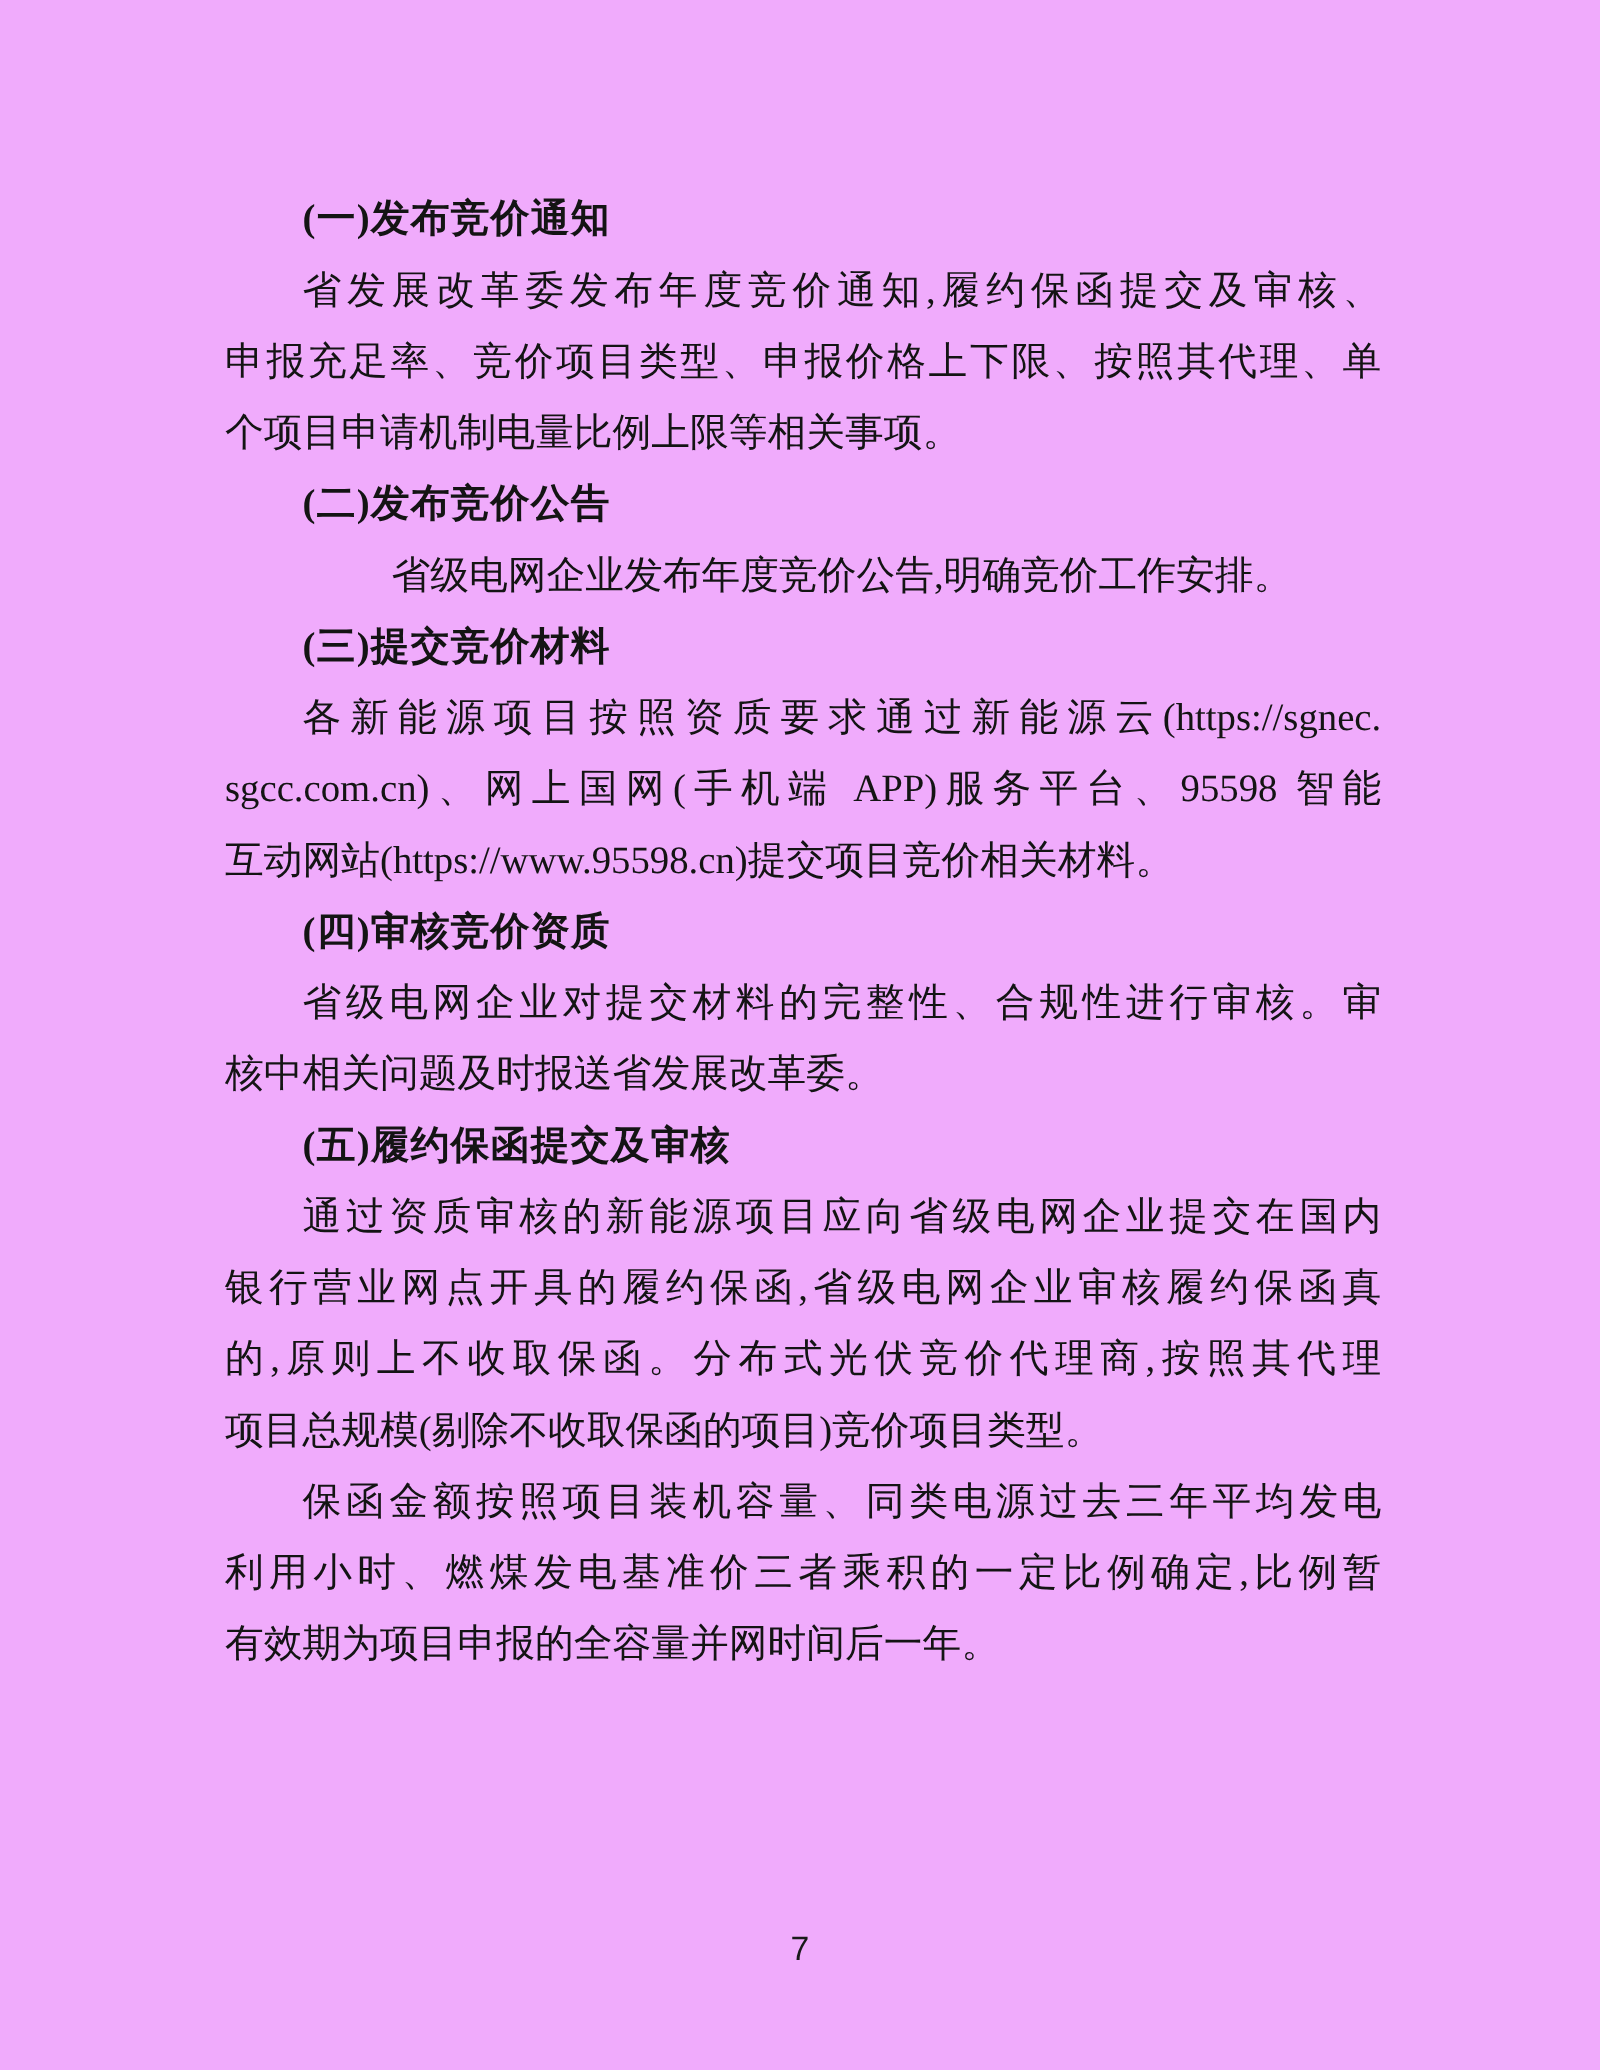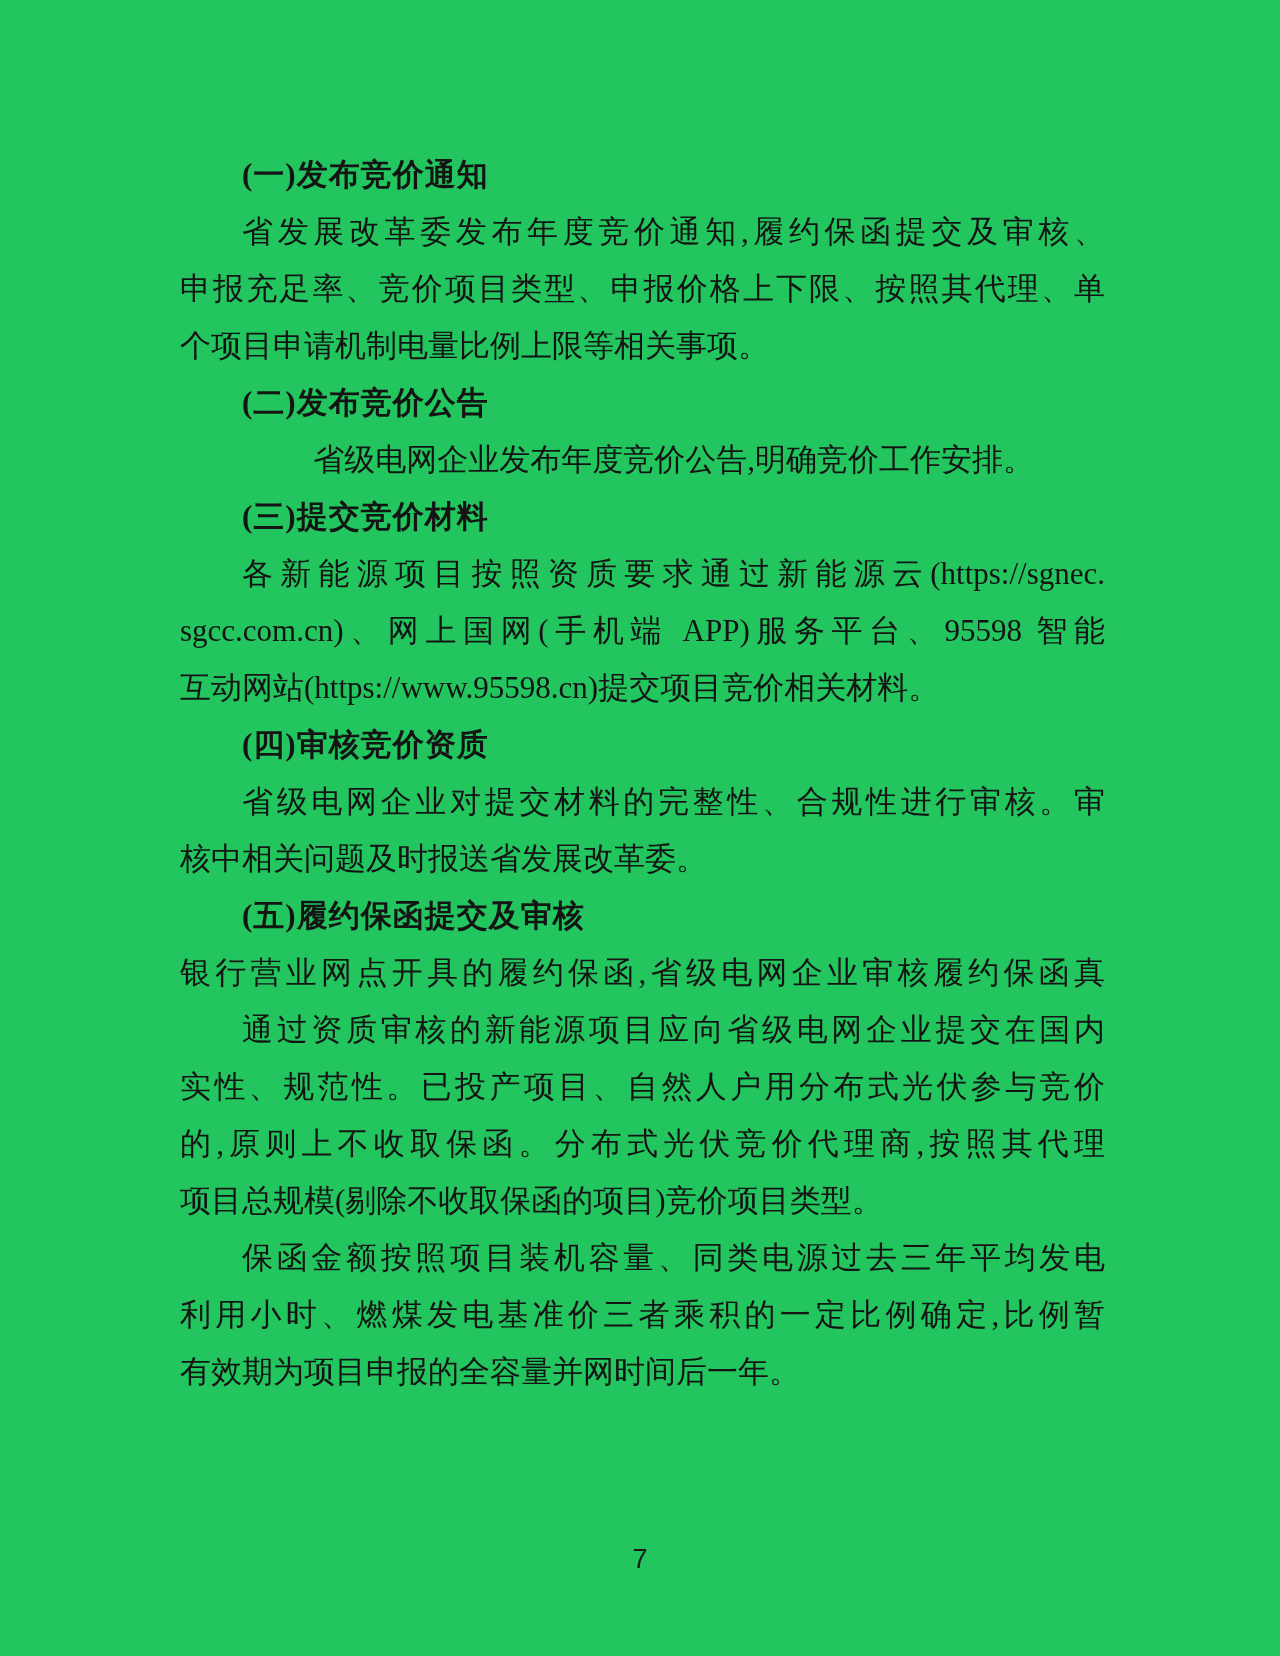--- a/index.html
+++ b/index.html
@@ -4,21 +4,21 @@
 <style>
   html, body {
     margin: 0;
     padding: 0;
     background: #ffffff;
   }
   .page {
     position: relative;
     width: 1280px;
     height: 1656px;
-    background: #22c55e;
+    background: #f0abfc;
     color: #1a1a1a;
     font-family: "Liberation Serif", "DejaVu Serif", serif;
     overflow: hidden;
   }
   .content {
     position: absolute;
     left: 180px;
     top: 146px;
     width: 925px;
   }
@@ -70,23 +70,22 @@
     <div class="heading">(三)提交竞价材料</div>
     <div class="line indent fill">各新能源项目按照资质要求通过新能源云(https://sgnec.</div>
     <div class="line fill">sgcc.com.cn)、网上国网(手机端 APP)服务平台、95598 智能</div>
     <div class="line">互动网站(https://www.95598.cn)提交项目竞价相关材料。</div>
 
     <div class="heading">(四)审核竞价资质</div>
     <div class="line indent fill">省级电网企业对提交材料的完整性、合规性进行审核。审</div>
     <div class="line">核中相关问题及时报送省发展改革委。</div>
 
     <div class="heading">(五)履约保函提交及审核</div>
+    <div class="line indent fill">通过资质审核的新能源项目应向省级电网企业提交在国内</div>
     <div class="line fill">银行营业网点开具的履约保函,省级电网企业审核履约保函真</div>
-    <div class="line indent fill">通过资质审核的新能源项目应向省级电网企业提交在国内</div>
-    <div class="line fill">实性、规范性。已投产项目、自然人户用分布式光伏参与竞价</div>
     <div class="line fill">的,原则上不收取保函。分布式光伏竞价代理商,按照其代理</div>
     <div class="line">项目总规模(剔除不收取保函的项目)竞价项目类型。</div>
 
     <div class="line indent fill">保函金额按照项目装机容量、同类电源过去三年平均发电</div>
     <div class="line fill">利用小时、燃煤发电基准价三者乘积的一定比例确定,比例暂</div>
     <div class="line">有效期为项目申报的全容量并网时间后一年。</div>
 
   </div>
 
   <div class="page-num">7</div>

